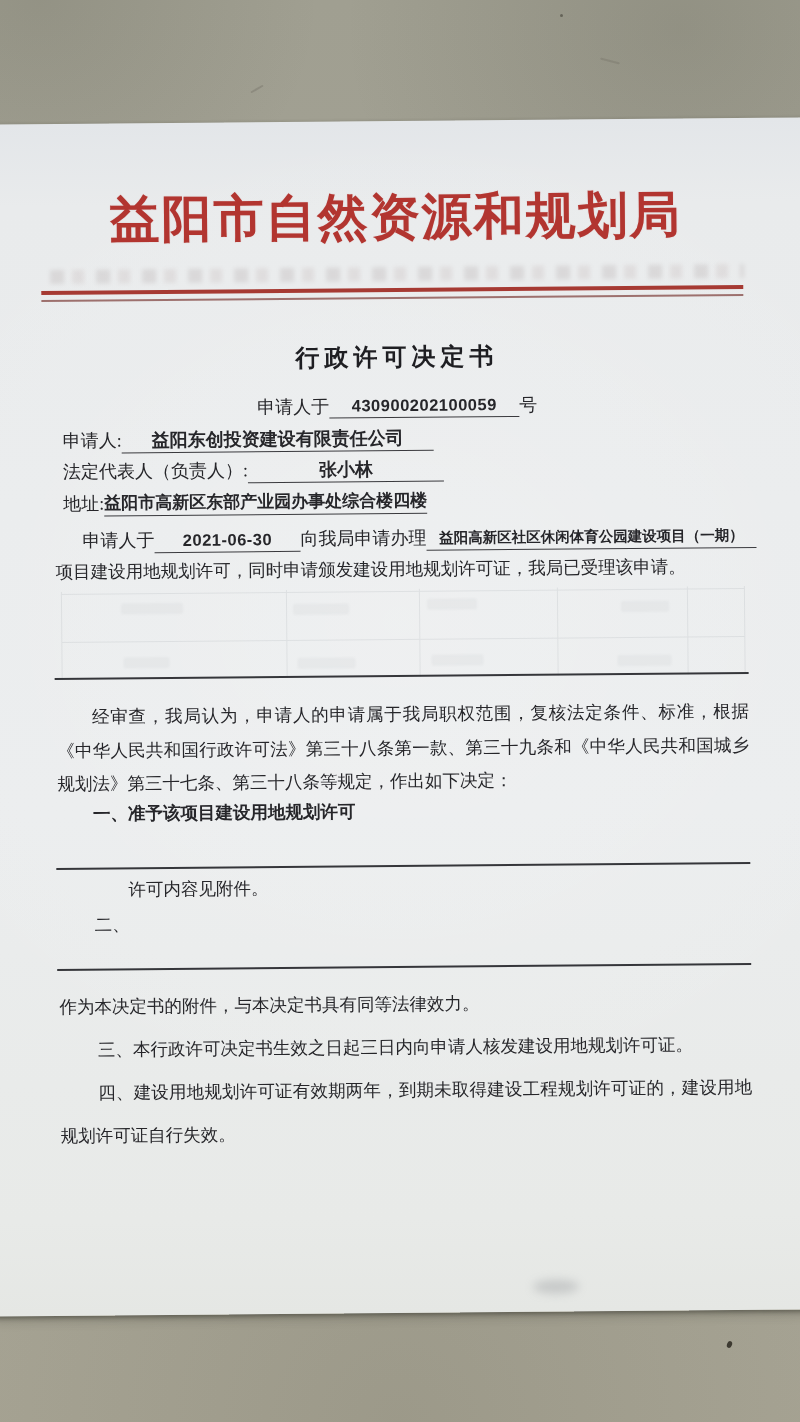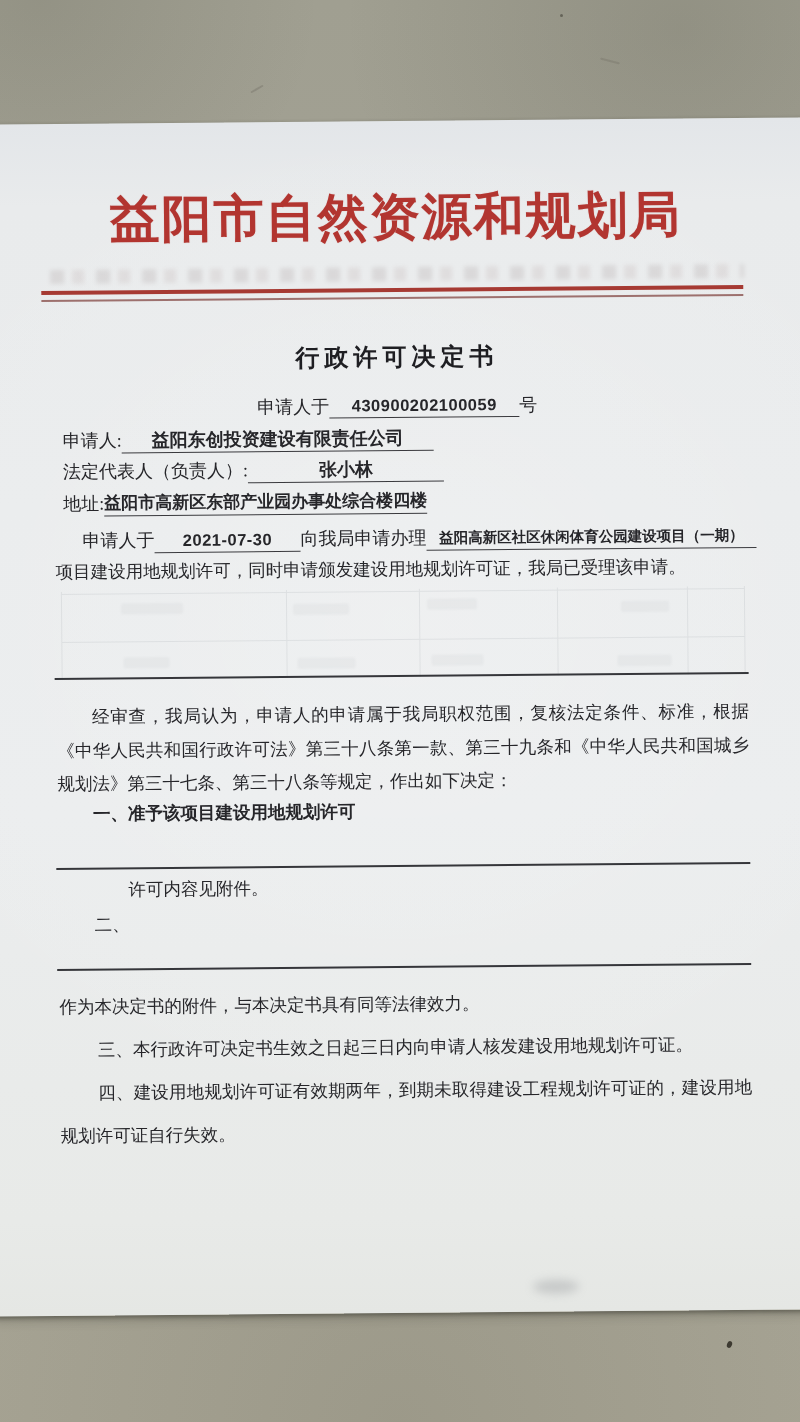--- a/index.html
+++ b/index.html
@@ -127,21 +127,21 @@
 
   <div class="abs formrow row-legal">
     <span>法定代表人（负责人）:</span><span class="u">张小林</span>
   </div>
 
   <div class="abs formrow row-address">
     <span>地址:</span><span class="u">益阳市高新区东部产业园办事处综合楼四楼</span>
   </div>
 
   <div class="abs formrow row-apply">
-    <span>申请人于</span><span class="u date"><span class="num">2021-07-30</span></span><span>向我局申请办理</span><span class="u project">益阳高新区社区休闲体育公园建设项目（一期）</span>
+    <span>申请人于</span><span class="u date"><span class="num">2021-06-30</span></span><span>向我局申请办理</span><span class="u project">益阳高新区社区休闲体育公园建设项目（一期）</span>
   </div>
 
   <div class="abs continuation">项目建设用地规划许可，同时申请颁发建设用地规划许可证，我局已受理该申请。</div>
 
   <div class="abs ghost-table">
     <i class="h" style="top:2px"></i>
       <i class="h" style="top:50px"></i>
     <i class="v" style="left:0"></i>
       <i class="v" style="left:225px"></i>
     <i class="v" style="left:358px"></i>

